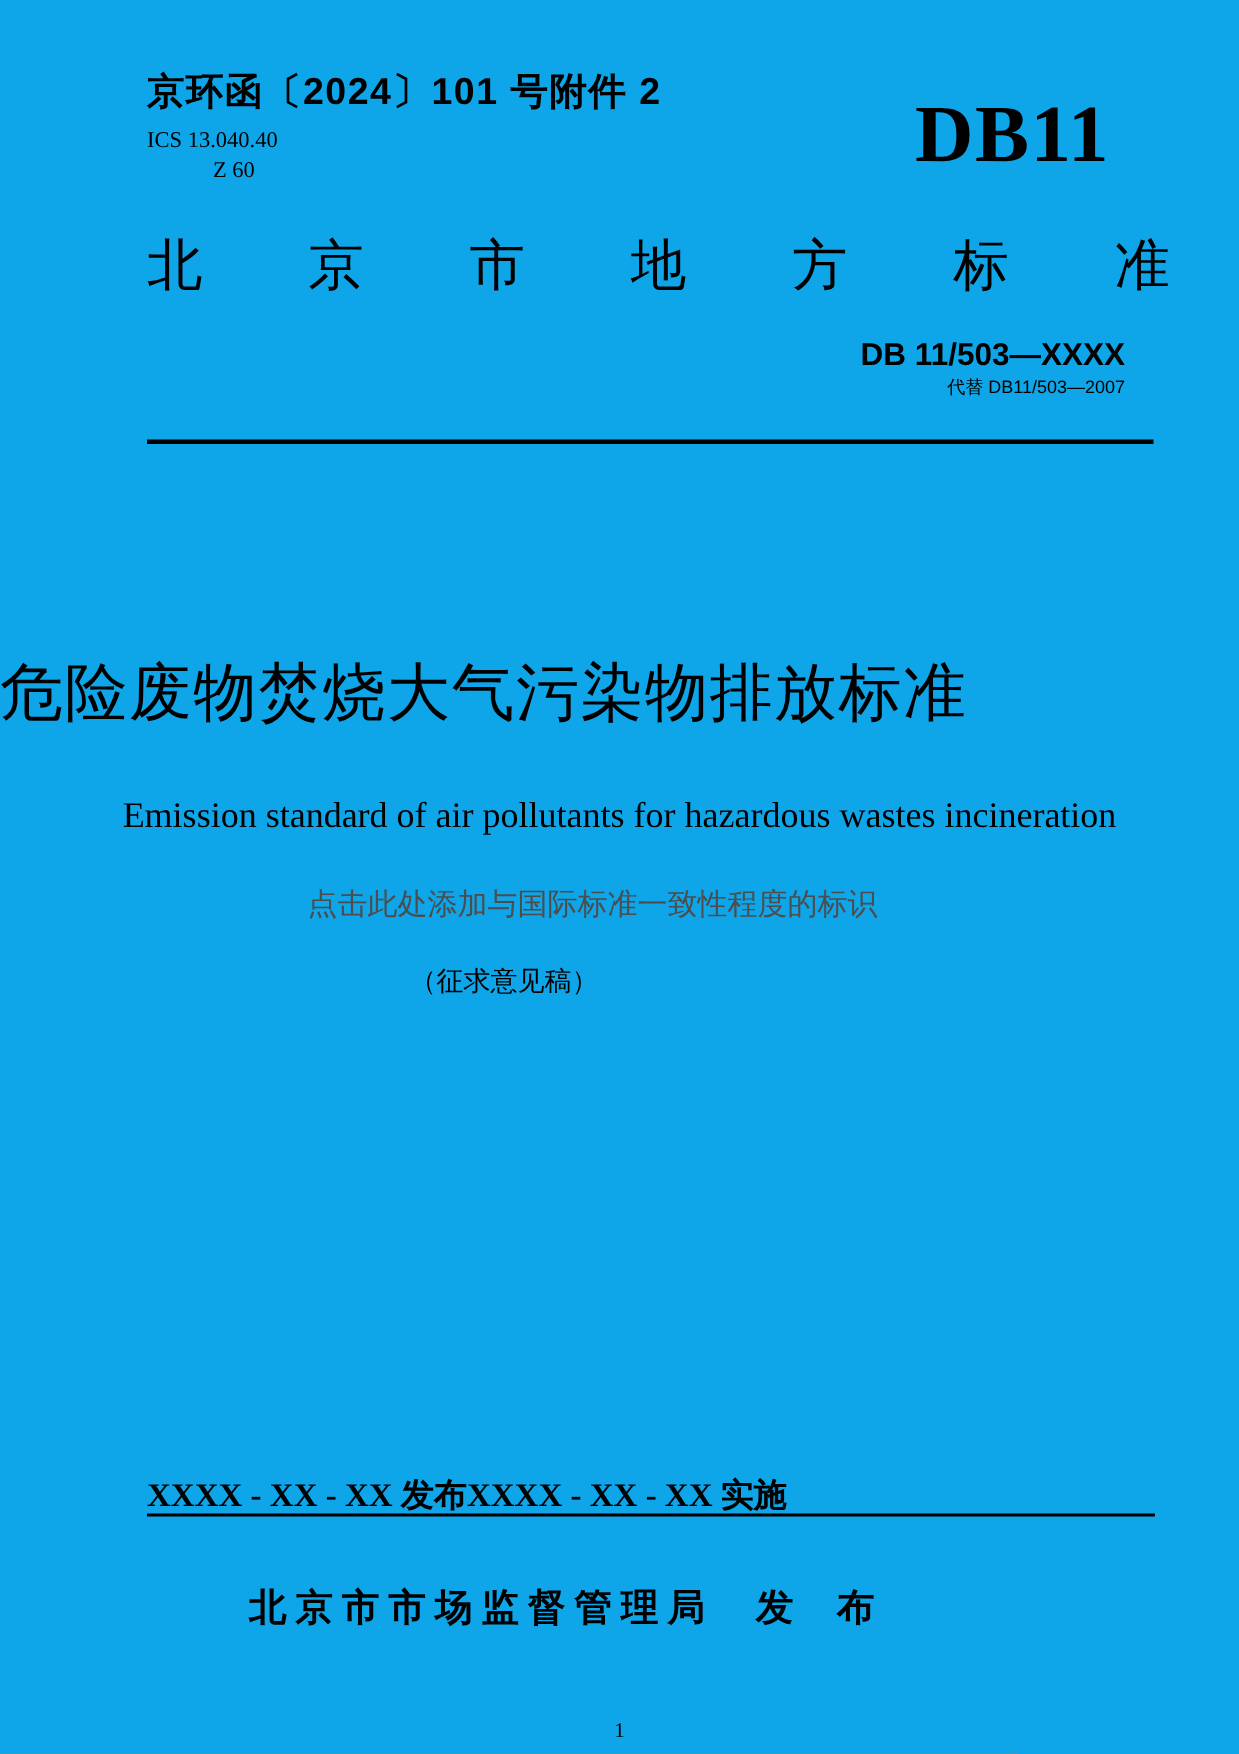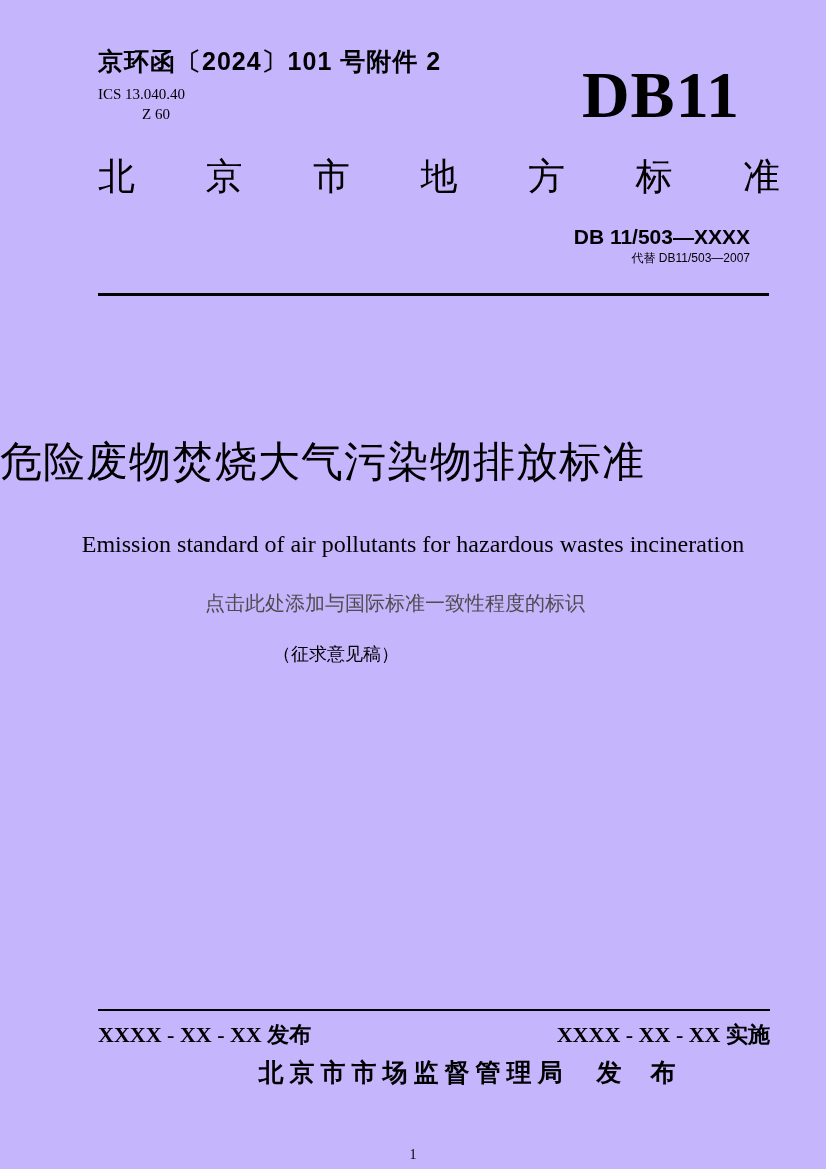--- a/index.html
+++ b/index.html
@@ -1,21 +1,21 @@
 <!DOCTYPE html>
 <html><head>
 <meta charset="utf-8">
 <style>
   html, body { margin: 0; padding: 0; background: #888; }
   .page {
     position: relative;
     width: 826px;
     height: 1169px;
     margin: 0 auto;
-    background: #c4b5fd;
+    background: #0ea5e9;
     font-family: "Liberation Sans", "DejaVu Sans", sans-serif;
     color: #000;
     overflow: hidden;
   }
   .abs { position: absolute; }
 
   .doc-ref {
     left: 98px; top: 46px;
     font-size: 25px; font-weight: 700;
     letter-spacing: 1px;
@@ -28,21 +28,21 @@
   }
   .zcode {
     left: 98px; top: 105px;
     font-family: "Liberation Serif", "DejaVu Serif", serif;
     font-size: 15px; line-height: 1.2; margin-left: 44px;
   }
   .db11 {
     right: 86px; top: 62px;
     font-family: "Liberation Serif", "DejaVu Serif", serif;
     font-weight: 700;
-    font-size: 66px; line-height: 1;
+    font-size: 54px; line-height: 1;
     letter-spacing: 1px;
   }
   .std-category {
     left: 98px; top: 157px;
     width: 682px;
     display: flex;
     justify-content: space-between;
     font-size: 37px;
     font-weight: 500;
     line-height: 1.1;
@@ -90,36 +90,35 @@
     left: 0; top: 644px; width: 672px;
     text-align: center;
     font-family: "Liberation Serif", "DejaVu Serif", serif;
     font-size: 18px;
     line-height: 1.2;
   }
   .dates-row {
     left: 98px; top: 985px;
     width: 672px;
     display: flex;
-    justify-content: space-between;
+    justify-content: flex-start;
     font-family: "Liberation Serif", "DejaVu Serif", serif;
     font-size: 22px; font-weight: 700;
     line-height: 1.1;
-    margin-top: 38px;
   }
   .rule-bottom {
     left: 98px; top: 1009px;
     width: 672px; height: 2px;
     background: #000;
   }
   .publisher-row {
     left: 98px; top: 1057px;
     width: 672px;
     display: flex;
-    justify-content: center;
+    justify-content: flex-start;
     align-items: baseline;
     gap: 28px;
     padding-left: 68px;
     box-sizing: border-box;
     font-size: 25px; font-weight: 700;
     line-height: 1.2;
   }
   .publisher-name { letter-spacing: 6px; }
   .publish-action { letter-spacing: 2px; }
   .page-num {

